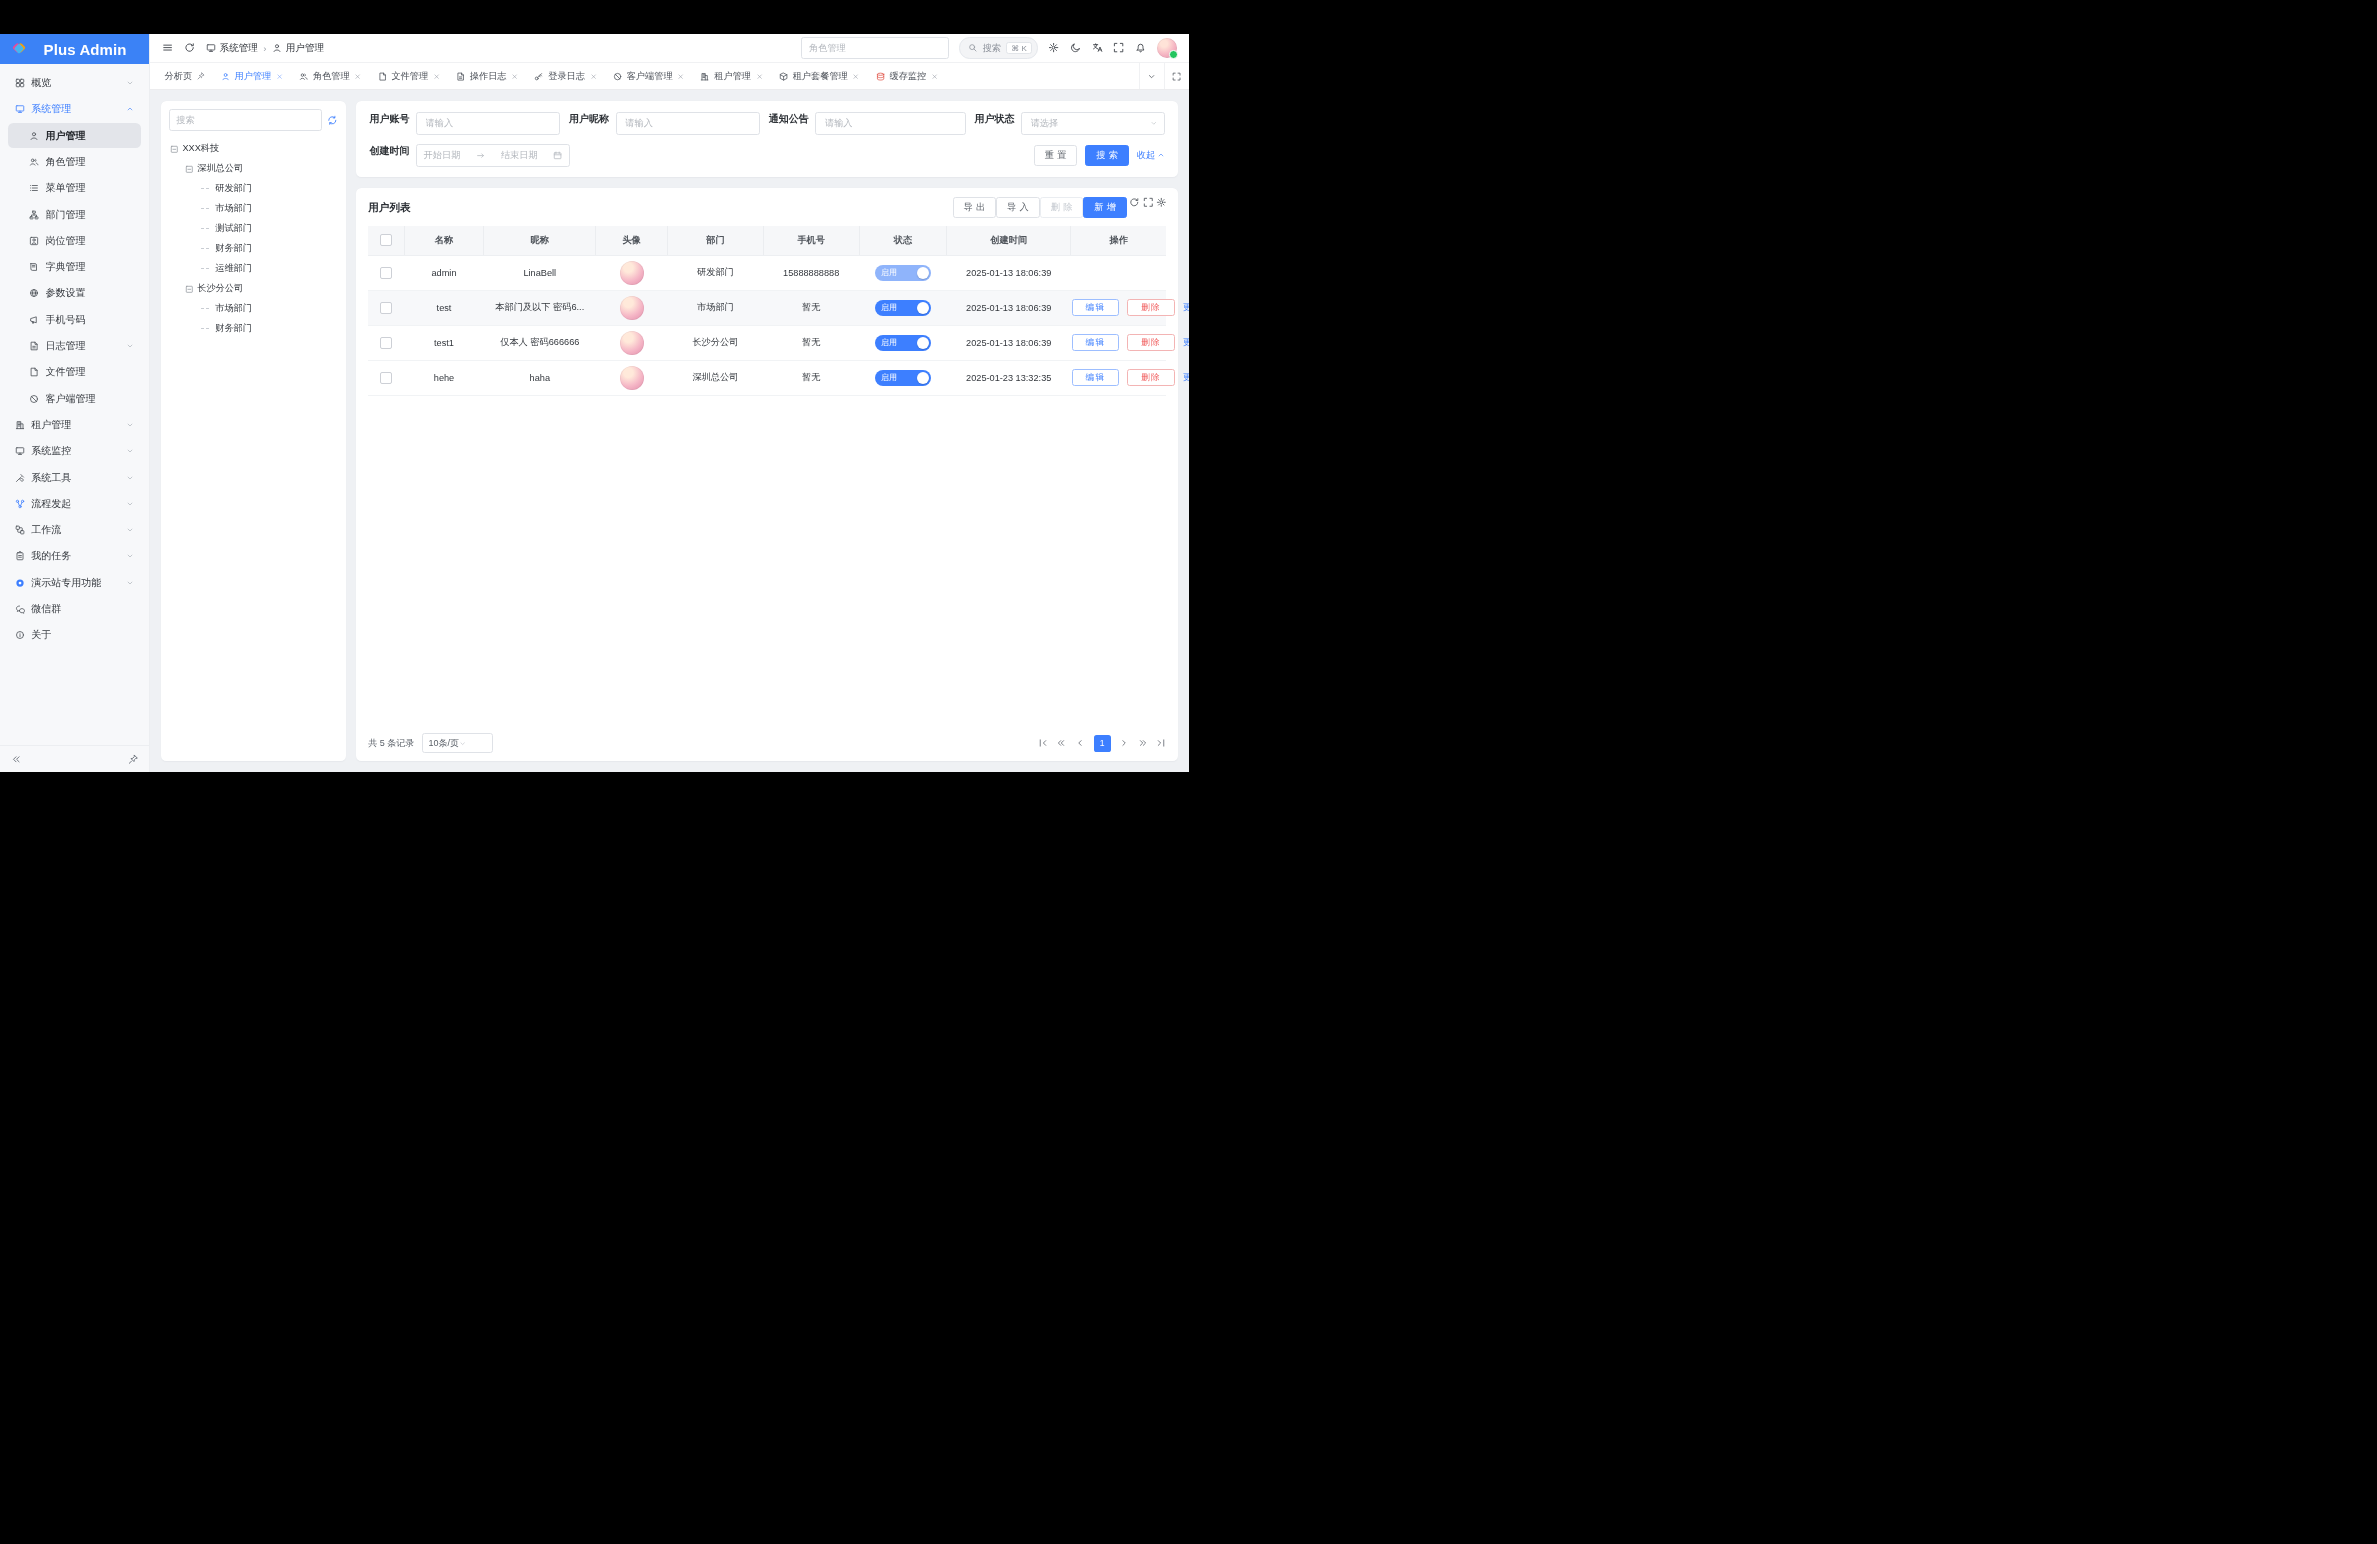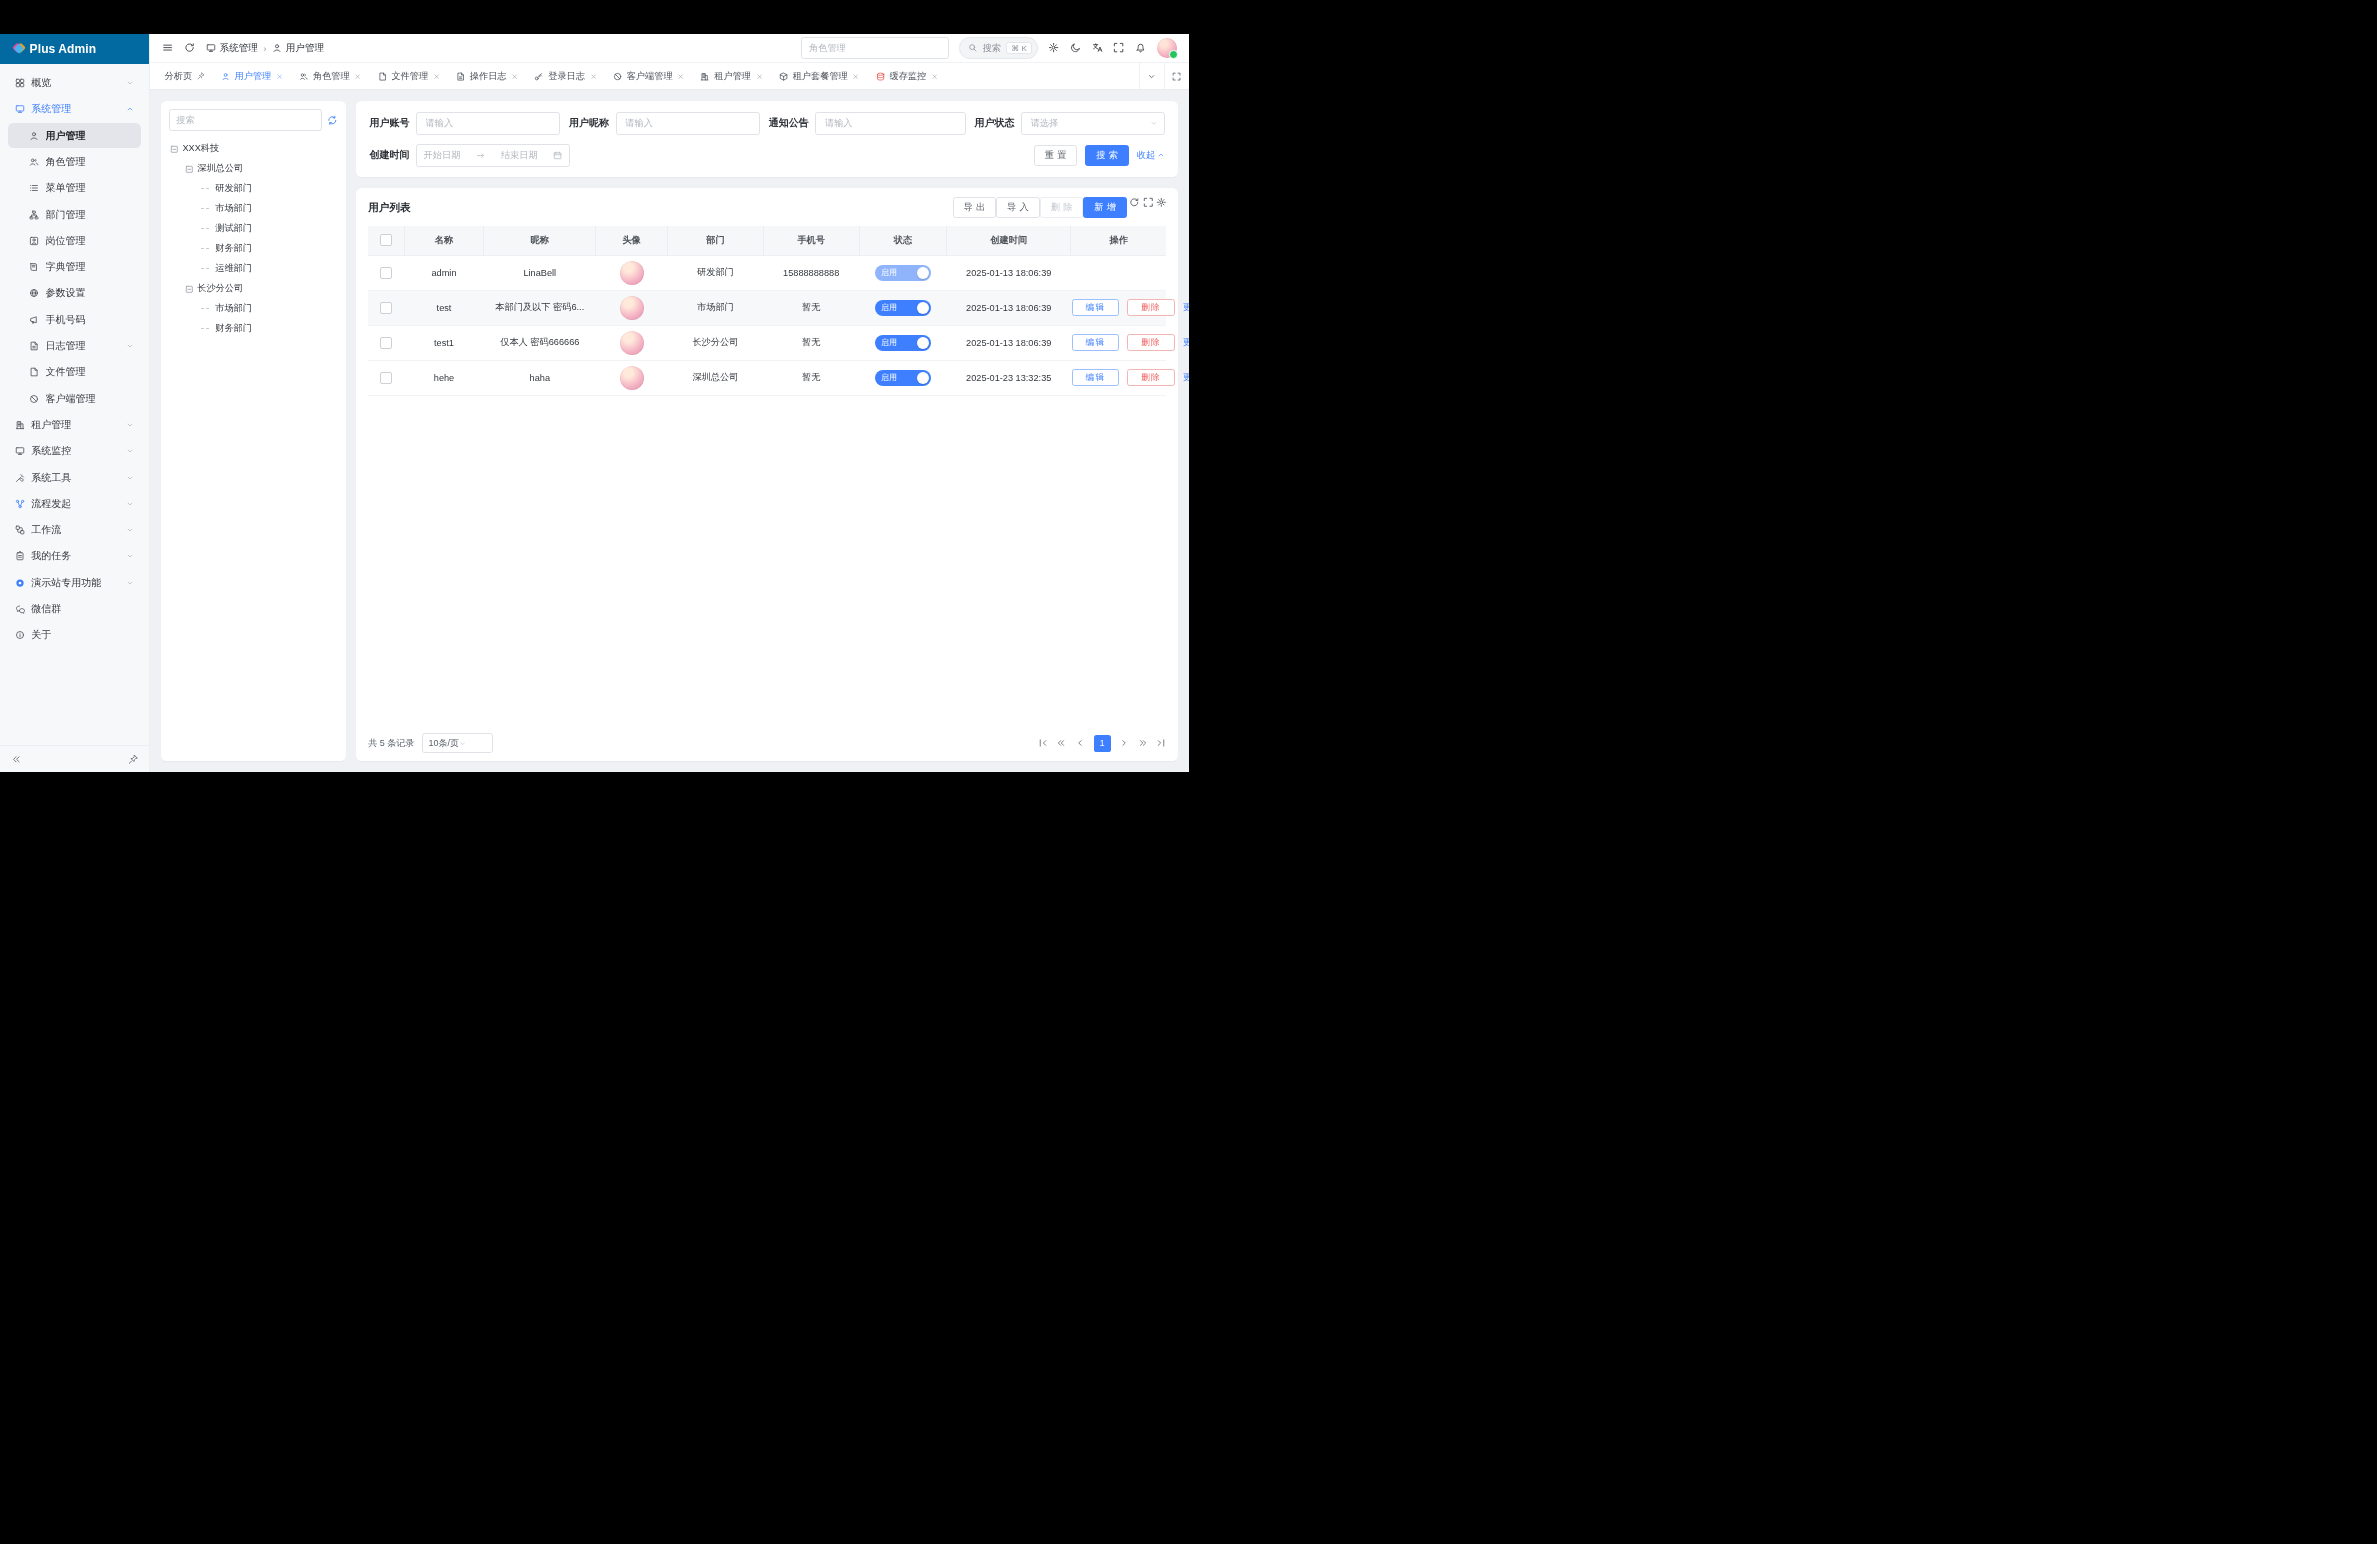--- a/index.html
+++ b/index.html
@@ -3,21 +3,21 @@
 <meta charset="utf-8">
 <style>
   html,body{margin:0;padding:0;background:#000;}
   body{font-family:"Liberation Sans","DejaVu Sans",sans-serif;color:#303133;}
   .screen{width:1189px;height:772px;background:#eff1f4;display:flex;flex-direction:column;overflow:hidden;position:relative;}
   .top-strip{height:34px;background:#000;flex:none;}
   .app{flex:1;display:flex;min-height:0;}
 
   
   .sidebar{width:149px;flex:none;background:#f7f8fa;border-right:0.7px solid #eceef1;display:flex;flex-direction:column;min-height:0;}
-  .logo{height:30px;flex:none;background:#0369a1;color:#fff;display:flex;align-items:center;gap:3px;padding:0 10.6px;font-size:12px;font-weight:700;letter-spacing:0.1px;}
+  .logo{height:30px;flex:none;background:#3b82f6;color:#fff;display:flex;align-items:center;gap:17px;padding:0 10.6px;font-size:15px;font-weight:700;letter-spacing:0.1px;}
   .logo svg{width:16px;height:16px;}
   .menu{flex:1;overflow:hidden;padding:5.3px 8px;}
   .menu-item{height:25px;margin:1.3px 0;display:flex;align-items:center;gap:6.6px;padding:0 6.6px;border-radius:5.3px;font-size:10px;color:#33373d;cursor:pointer;}
   .menu-item .lbl{flex:1;white-space:nowrap;overflow:hidden;text-overflow:ellipsis;}
   .menu-item .ic{color:#4c5158;}
   .menu-item .chev{margin-left:auto;color:#a7adb5;font-size:8px;}
   .menu-item.active-parent, .menu-item.active-parent .ic, .menu-item.active-parent .chev{color:#3d7fff;}
   .menu-item.child{padding-left:21px;}
   .menu-item.selected{background:#e3e5ea;font-weight:700;color:#25282d;}
   .icon-blue{color:#3d7fff !important;}
@@ -66,21 +66,21 @@
   .tnode.d0{padding-left:1.3px;}
   .tnode.d1{padding-left:16px;}
   .tnode.d2{padding-left:32px;}
   .tnode.d2::before{content:"";width:8px;border-top:0.7px dashed #c9cdd3;margin-right:2.6px;}
 
   
   .work{flex:1;display:flex;flex-direction:column;gap:10.6px;min-width:0;min-height:0;}
   .filter-card{padding:10.6px 13.2px;flex:none;}
   .frow{display:flex;align-items:center;}
   .frow.first{justify-content:space-between;}
-  .fgroup{display:flex;align-items:center;gap:6.6px;}
+  .fgroup{display:flex;gap:6.6px;}
   .flabel{font-size:10px;font-weight:700;color:#2f3338;white-space:nowrap;}
   .finput{height:21px;border:0.7px solid #dfe2e7;border-radius:2.6px;background:#fff;display:flex;align-items:center;padding:0 6.6px;font-size:9.2px;color:#303133;gap:4px;}
   .finput input{border:none;outline:none;width:100%;font-size:9.2px;font-family:inherit;color:#303133;background:transparent;}
   .finput input::placeholder{color:#b3b7bd;}
   .finput .suffix{color:#b9bdc3;font-size:8.6px;margin-left:auto;display:inline-flex;}
   .w195{width:129px;} .w205{width:135px;}
   .date-range{width:139px;color:#b3b7bd;justify-content:space-between;}
   .date-range .ph{font-size:9.2px;}
   .date-range .ic{font-size:9.2px;color:#b3b7bd;}
   .frow2{margin-top:9.2px;}

